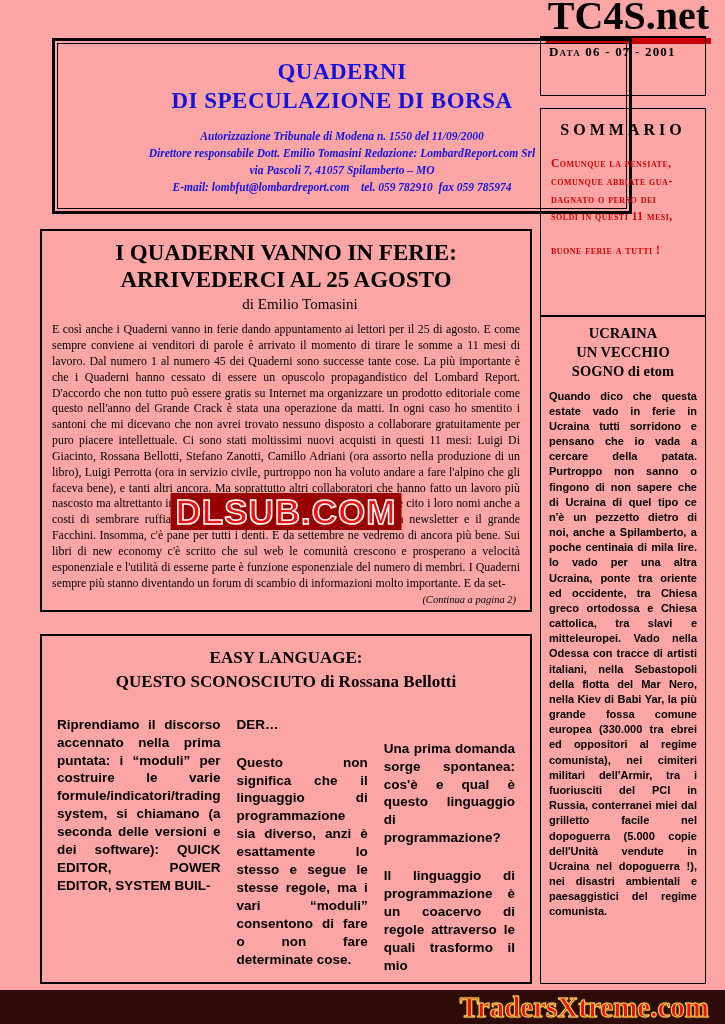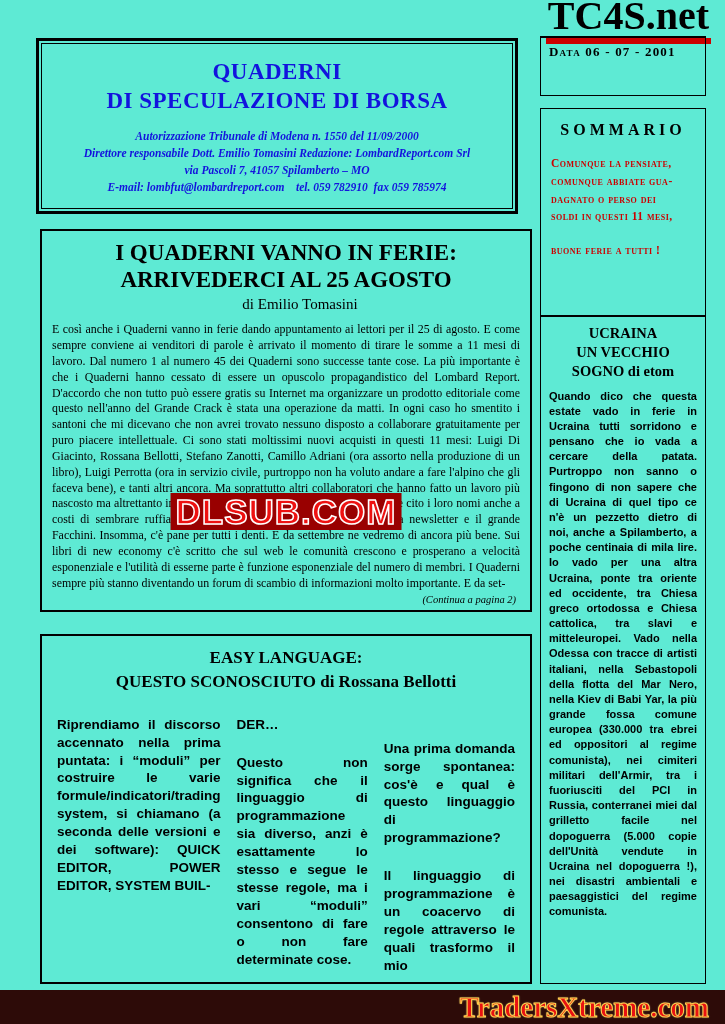--- a/index.html
+++ b/index.html
@@ -4,35 +4,35 @@
 <style>
   * { box-sizing: border-box; margin: 0; padding: 0; }
   html, body { background: #ffffff; }
   body {
     width: 725px; height: 1024px;
     position: relative;
     font-family: "Liberation Serif", serif;
     color: #000;
     overflow: hidden;
   }
-  .page { position: absolute; inset: 0; background: #5eead4; }
+  .page { position: absolute; inset: 0; background: #fca5a5; }
 
   
   .logo {
     position: absolute; top: -4px; right: 14px;
     font-family: "Liberation Serif", serif;
     font-weight: bold; font-size: 40px; line-height: 1.02;
     color: #000;
     border-bottom: 6px solid #cc0000;
     padding: 0 2px 1px 2px;
   }
 
   
   .masthead {
-    position: absolute; left: 36px; top: 38px; width: 482px; height: 176px;
+    position: absolute; left: 52px; top: 38px; width: 580px; height: 176px;
     border: 3px solid #000;
   }
   .masthead-inner {
     position: absolute; inset: 2px;
     border: 1px solid #000;
     text-align: center;
   }
   .mast-title {
     color: #1313dd; font-weight: bold; font-size: 23px; line-height: 1.25;
     letter-spacing: 0.5px;

